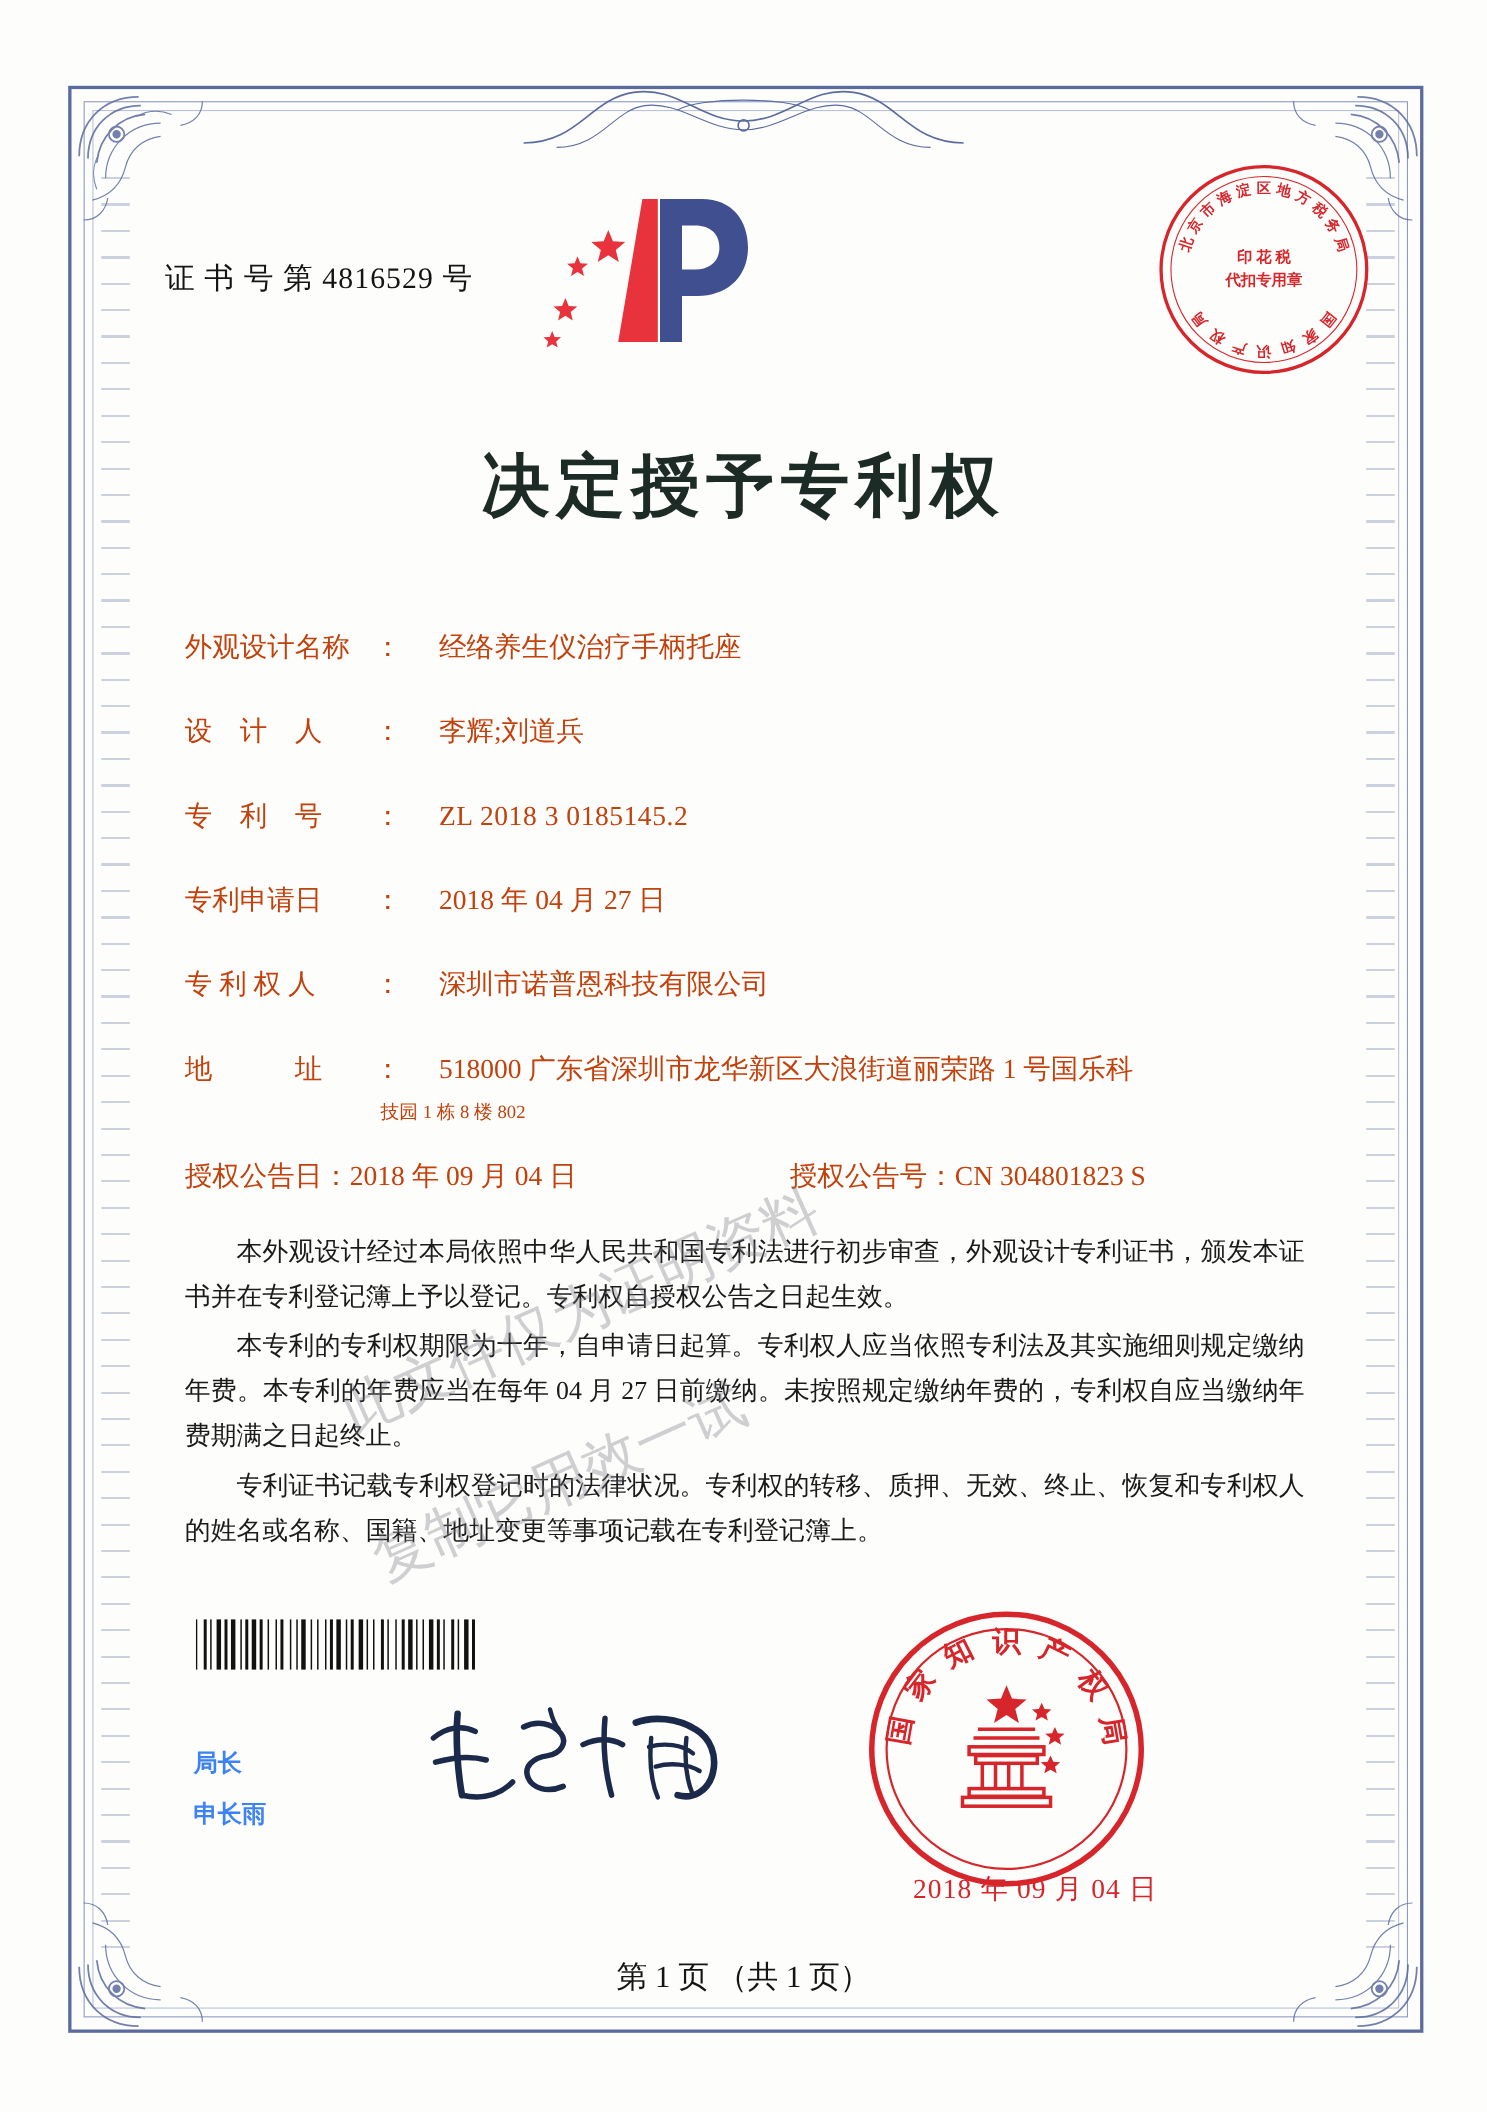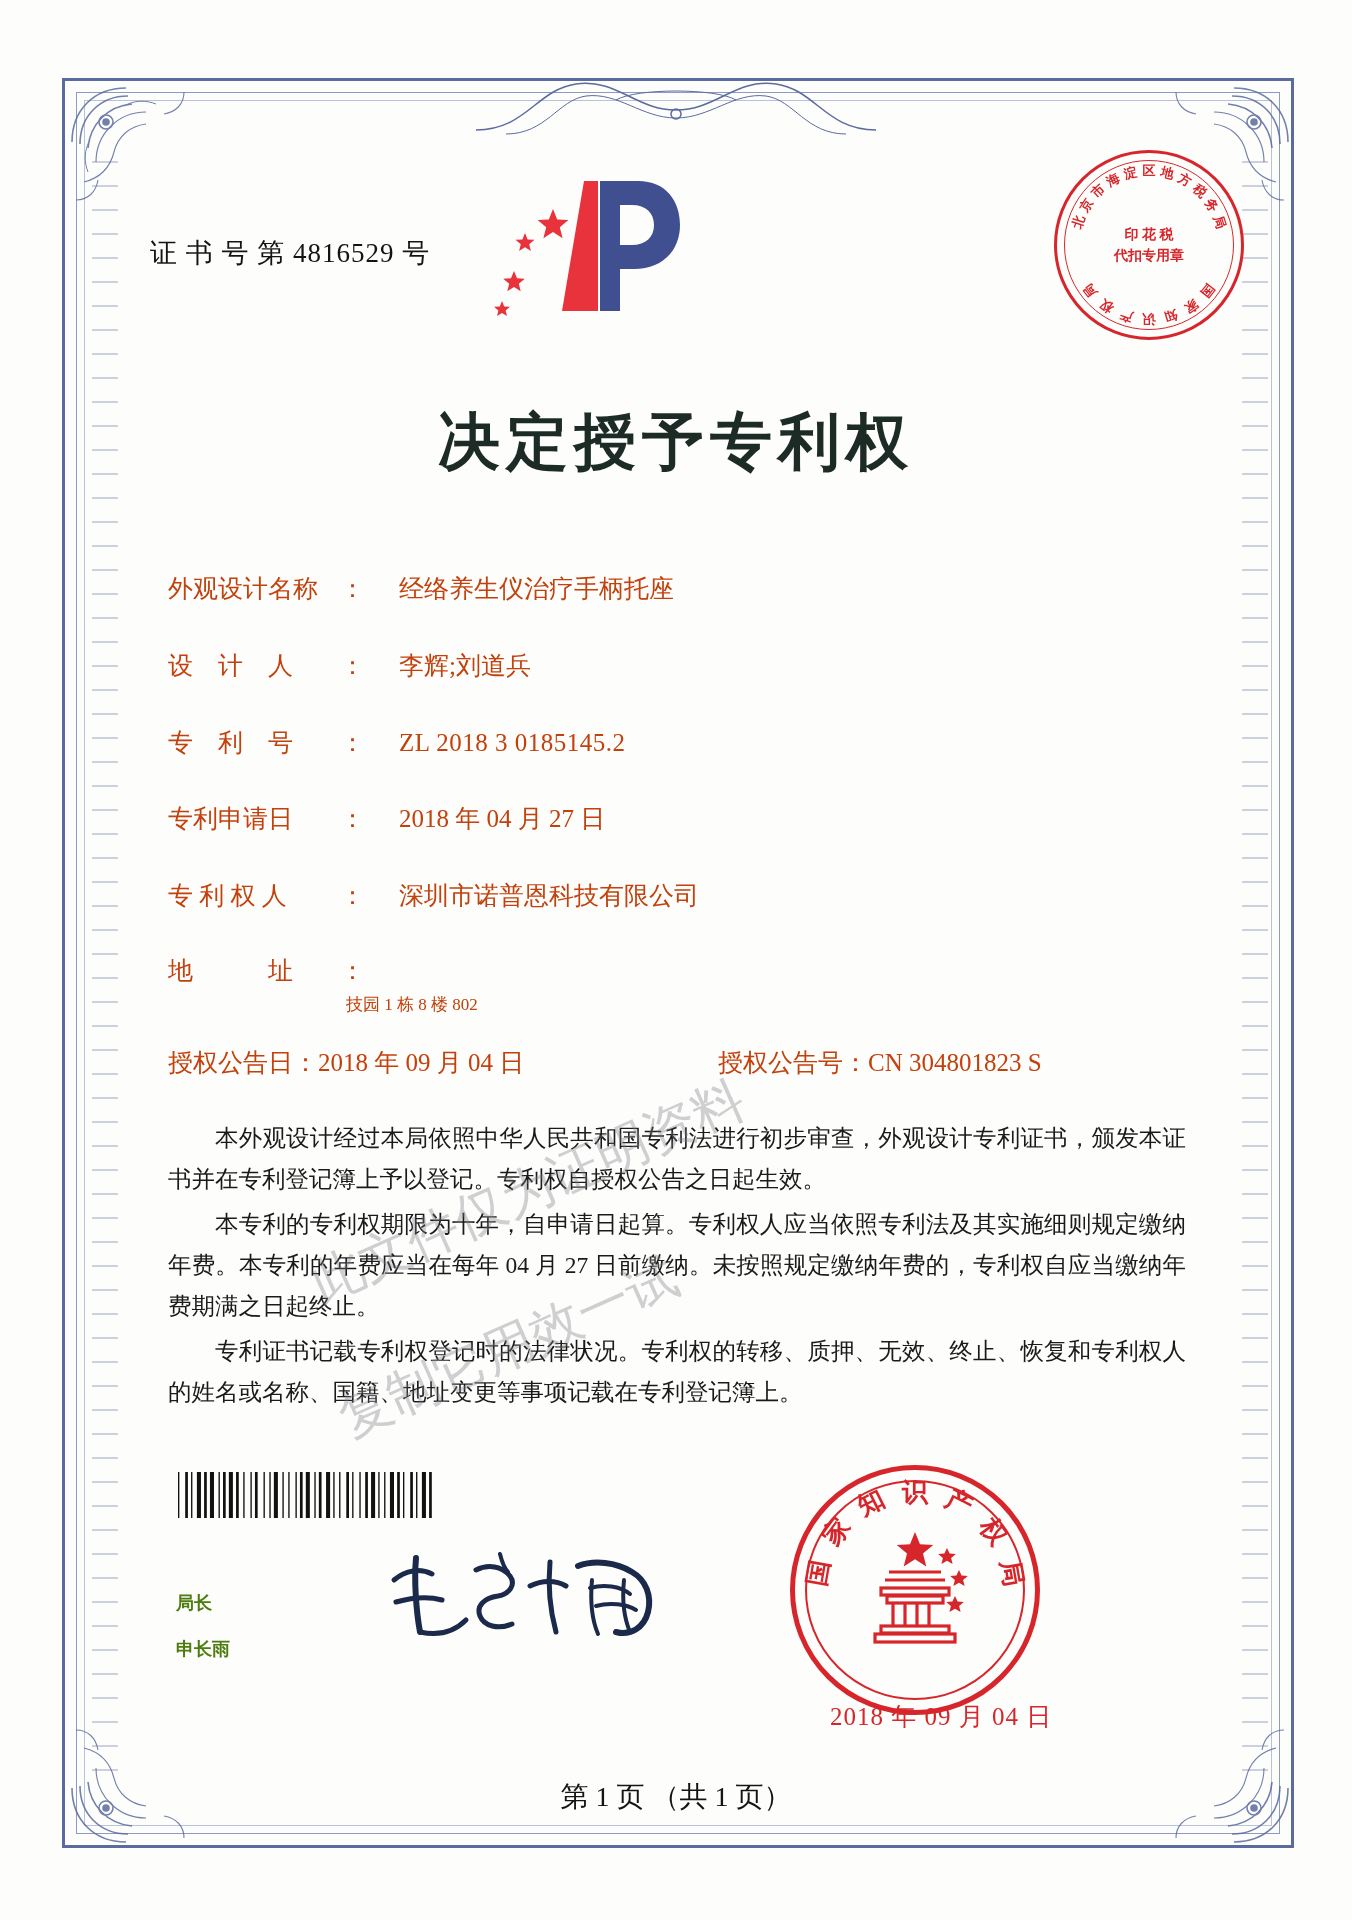--- a/index.html
+++ b/index.html
@@ -178,23 +178,23 @@
     position: absolute;
     left: 178px; top: 1472px;
     width: 330px; height: 46px;
   }
   .barcode svg { width:100%; height:100%; display:block; }
 
   
   .director {
     position: absolute;
     left: 176px; top: 1580px;
-    font-size: 18px;
+    font-size: 22px;
     line-height: 46px;
-    color: #4d7c0f;
+    color: #3b82f6;
     font-weight: bold;
   }
   .signature {
     position: absolute;
     left: 380px; top: 1540px;
     width: 300px; height: 110px;
     color: #1b2a4a;
   }
   .signature svg { width: 100%; height: 100%; display:block; }
 
@@ -430,20 +430,21 @@
 
     <div class="frow">
       <span class="flabel">专 利 权 人</span>
       <span class="fcolon">：</span>
       <span class="fvalue">深圳市诺普恩科技有限公司</span>
     </div>
 
     <div class="frow" style="margin-bottom:6px;">
       <span class="flabel">地　　　址</span>
       <span class="fcolon">：</span>
+      <span class="fvalue">518000 广东省深圳市龙华新区大浪街道丽荣路 1 号国乐科</span>
     </div>
     <div style="padding-left:178px; margin-bottom:30px; font-size:17px;">技园 1 栋 8 楼 802</div>
 
     <div class="auth-row">
       <div class="auth-left">
         <span>授权公告日</span><span>：</span><span>2018 年 09 月 04 日</span>
       </div>
       <div class="auth-right">
         <span>授权公告号</span><span>：</span><span>CN 304801823 S</span>
       </div>

